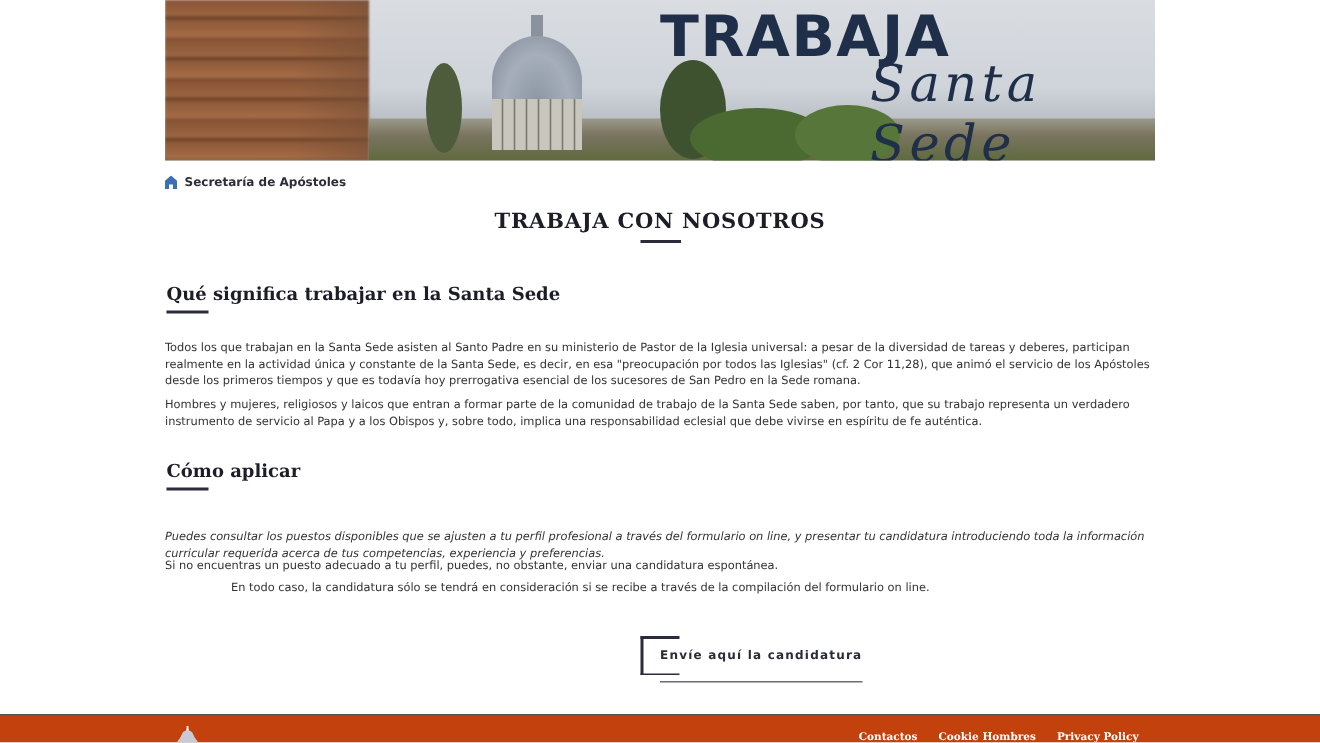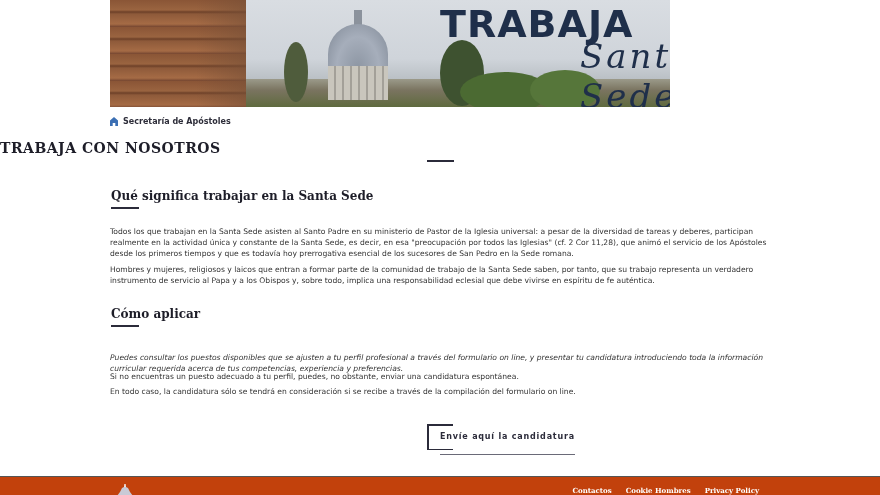--- a/index.html
+++ b/index.html
@@ -1,20 +1,20 @@
 <!DOCTYPE html>
 <html><head>
   <meta charset="utf-8">
   <style>
     * { box-sizing: border-box; margin: 0; padding: 0; }
     html, body { width: 880px; height: 495px; overflow: hidden; background: #ffffff; }
     body { font-family: "DejaVu Sans", sans-serif; color: #2e2e2e; position: relative; }
 
     
-    .banner { position: absolute; left: 110px; top: 0; width: 560px; height: 107px; overflow: hidden;
+    .banner { position: absolute; left: 110px; top: 0; width: 660px; height: 107px; overflow: hidden;
       background: linear-gradient(180deg, #d9dde2 0%, #cfd4da 55%, #b9bfc4 75%, #8a8f7c 100%); }
     .banner .brick { position: absolute; left: 0; top: 0; width: 136px; height: 107px;
       background: repeating-linear-gradient(180deg, #8a5536 0px, #9a6440 10px, #6d4028 12px, #8e5a3a 14px, #a56b45 24px, #744530 27px);
       filter: blur(0.6px); }
     .banner .brick::after { content: ""; position: absolute; right: 0; top: 0; width: 50px; height: 100%;
       background: linear-gradient(90deg, rgba(0,0,0,0) 0%, rgba(120,80,55,0.6) 100%); }
     .banner .hills { position: absolute; left: 136px; bottom: 0; width: 524px; height: 28px;
       background: linear-gradient(180deg, #9b9a8a 0%, #7a7460 40%, #5f6a3e 100%); }
     .banner .dome { position: absolute; left: 218px; top: 10px; width: 60px; height: 80px; }
     .banner .dome .cap { position: absolute; left: 0; top: 14px; width: 60px; height: 44px;
@@ -30,21 +30,21 @@
       font-style: italic; font-size: 34px; color: #1f2f4a; letter-spacing: 2px; }
     .banner .title-it2 { position: absolute; left: 470px; top: 36px; font-family: "DejaVu Serif", serif;
       font-style: italic; font-size: 34px; color: #1f2f4a; letter-spacing: 3px; }
 
     
     .crumb { position: absolute; left: 110px; top: 117px; display: flex; align-items: center; gap: 5px; }
     .crumb .home { width: 8px; height: 9px; }
     .crumb a { font-size: 8px; font-weight: bold; color: #2e2e3a; text-decoration: none; font-family: "DejaVu Sans", sans-serif; }
 
     
-    .page-title { position: absolute; left: 0; width: 880px; top: 140px; text-align: left;
+    .page-title { position: absolute; left: 0; width: 880px; top: 140px; text-align: center;
       font-family: "DejaVu Serif", serif; font-weight: bold; font-size: 14px; letter-spacing: 0.5px; color: #1d1d28; }
     .page-title-bar { position: absolute; left: 427px; top: 160px; width: 27px; height: 2px; background: #2b2b3a; }
 
     .h2 { position: absolute; left: 111px; font-family: "DejaVu Serif", serif; font-weight: bold;
       font-size: 12px; color: #1d1d28; }
     .h2-bar { position: absolute; left: 111px; width: 28px; height: 2px; background: #2b2b3a; }
 
     .para { position: absolute; left: 110px; width: 662px; font-size: 7.6px; line-height: 11px; color: #333; }
 
     
@@ -93,21 +93,21 @@
 
 <h2 class="h2" style="top:189px;">Qué significa trabajar en la Santa Sede</h2>
 <div class="h2-bar" style="top:207px;"></div>
 <p class="para" style="top:226px;">Todos los que trabajan en la Santa Sede asisten al Santo Padre en su ministerio de Pastor de la Iglesia universal: a pesar de la diversidad de tareas y deberes, participan realmente en la actividad única y constante de la Santa Sede, es decir, en esa "preocupación por todos las Iglesias" (cf. 2 Cor 11,28), que animó el servicio de los Apóstoles desde los primeros tiempos y que es todavía hoy prerrogativa esencial de los sucesores de San Pedro en la Sede romana.</p>
 <p class="para" style="top:264px;">Hombres y mujeres, religiosos y laicos que entran a formar parte de la comunidad de trabajo de la Santa Sede saben, por tanto, que su trabajo representa un verdadero instrumento de servicio al Papa y a los Obispos y, sobre todo, implica una responsabilidad eclesial que debe vivirse en espíritu de fe auténtica.</p>
 
 <h2 class="h2" style="top:307px;">Cómo aplicar</h2>
 <div class="h2-bar" style="top:325px;"></div>
 <p class="para" style="top:352px;font-style:italic;">Puedes consultar los puestos disponibles que se ajusten a tu perfil profesional a través del formulario on line, y presentar tu candidatura introduciendo toda la información curricular requerida acerca de tus competencias, experiencia y preferencias.</p>
 <p class="para" style="top:371px;">Si no encuentras un puesto adecuado a tu perfil, puedes, no obstante, enviar una candidatura espontánea.</p>
-<p class="para" style="top:386px;">En todo caso, la candidatura sólo se tendrá en consideración si se recibe a través de la compilación del formulario on line.</p>
+<p class="para" style="top:386px;margin-left:44px;">En todo caso, la candidatura sólo se tendrá en consideración si se recibe a través de la compilación del formulario on line.</p>
 
 <div class="cta">
   <div class="corner-t"></div>
   <div class="corner-l"></div>
   <div class="corner-b"></div>
   <span class="label">Envíe aquí la candidatura</span>
 </div>
 
 <div class="footer">
   <svg class="logo" viewBox="0 0 22 12">

